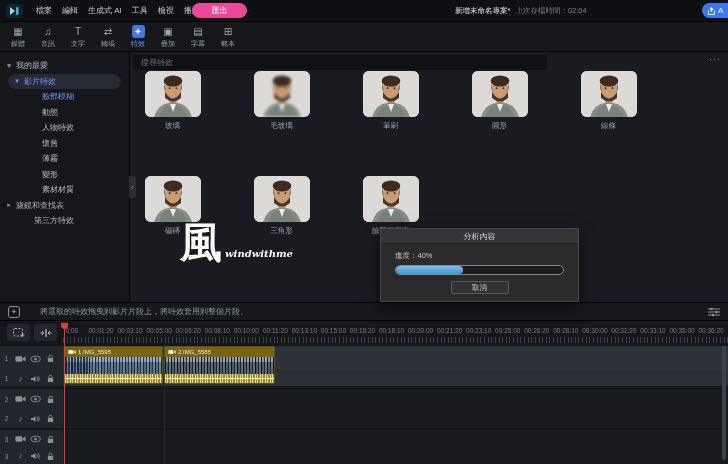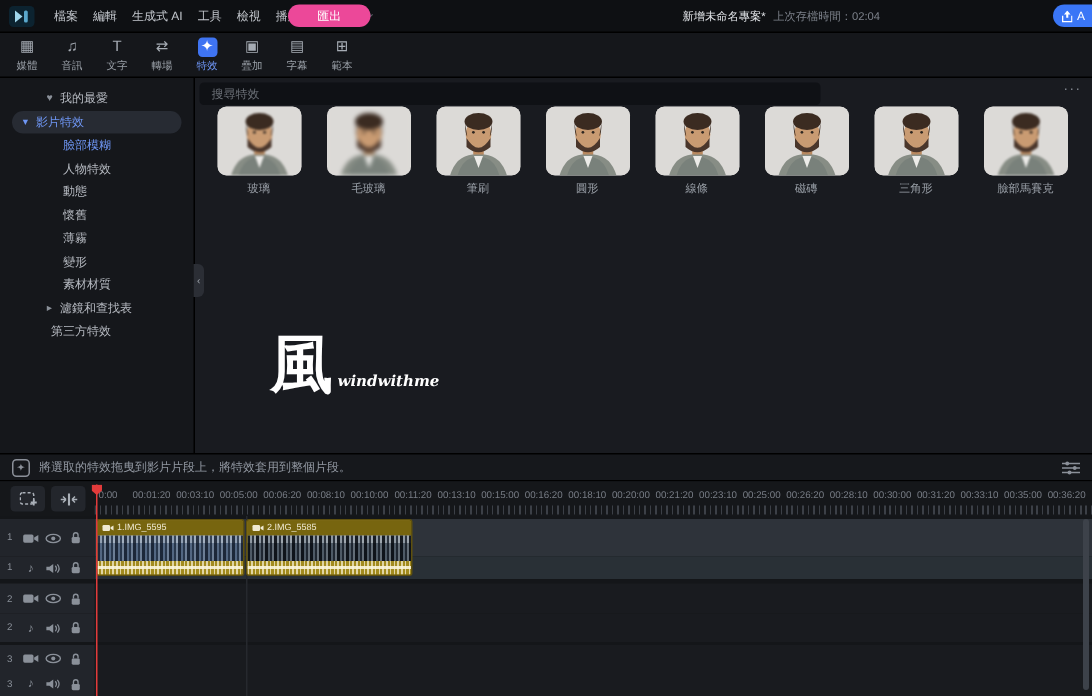--- a/index.html
+++ b/index.html
@@ -40,37 +40,37 @@
   .tab.active .tab-icon { background:#3f74f2; color:#fff; }
   .tab.active .tab-label { color:#6e95f4; }
 
   
   .content { position:relative; height:250px; display:flex; background:#191b20; }
   .sidebar { width:130px; height:100%; background:#15171b; border-right:1px solid #000;
              padding-top:6px; overflow:hidden; }
   .side-item { height:15.5px; display:flex; align-items:center; font-size:8px;
                color:#b6bac1; white-space:nowrap; }
   .side-item .s-icon { width:10px; font-size:7px; color:#8a9099; text-align:center; margin-right:2px;}
-  .side-item.lvl0 { padding-left:28px; }
+  .side-item.lvl0 { padding-left:4px; }
   .side-item.lvl1 { padding-left:30px; }
   .side-item.indent { padding-left:22px; }
   .side-item.selected { background:#272b33; border-radius:8px; margin:0 8px;
                         padding-left:4px; color:#6f97f5; }
   .side-item.selected .s-icon { color:#6f97f5; }
   .side-item.active { color:#6f97f5; }
 
   .panel { flex:1; position:relative; background:#191b20; }
   .search-box { position:absolute; left:3px; top:3px; width:414px; height:15px;
                 background:#0f1115; border:none; border-radius:3px; color:#a8adb5;
                 font-size:8px; padding-left:8px; outline:none;
                 font-family:"Liberation Sans","DejaVu Sans",sans-serif; }
   .search-box::placeholder { color:#6b7077; }
   .panel-more { position:absolute; right:7px; top:2px; color:#8a8f97; font-size:9px;
                 letter-spacing:1px; }
-  .grid { position:absolute; left:6px; top:19px; display:flex; flex-wrap:wrap; width:590px; }
+  .grid { position:absolute; left:6px; top:19px; display:flex; flex-wrap:wrap; width:590px;gap:36px; }
   .card { width:73px; display:flex; flex-direction:column; align-items:center; margin-bottom:9px; }
   .thumb { width:56px; height:46px; border-radius:6px; overflow:hidden; background:#dcdad7; }
   .thumb svg { display:block; width:56px; height:46px; }
   .card.blur-1 .thumb svg { filter:blur(.7px); }
   .card.blur-2 .thumb svg { filter:blur(1.5px); }
   .card-label { margin-top:4px; font-size:7.5px; color:#9aa0a8; white-space:nowrap; }
 
   .collapse-handle { position:absolute; left:-1px; top:124px; width:7px; height:22px;
                      background:#2b2e35; border-radius:0 4px 4px 0; color:#9aa0a8;
                      font-size:7px; display:flex; align-items:center; justify-content:center; }
@@ -91,21 +91,21 @@
   .dlg-bar { margin:4px 14px 0; height:10px; border:1px solid #85878c; border-radius:6px;
              background:#1b1b1e; overflow:hidden; }
   .dlg-fill { height:100%; background:linear-gradient(180deg,#7fc0e8,#3f96d2); border-radius:6px; }
   .dlg-cancel { display:block; margin:6px auto 0; width:58px; height:13px; background:#323236;
                 border:1px solid #5a5a60; border-radius:2px; color:#cfcfd2; font-size:7.5px;
                 line-height:12px; text-align:center; }
 
   
   .hintbar { height:19px; background:#16181c; border-top:1px solid #000;
              border-bottom:1px solid #000; display:flex; align-items:center;
-             padding:0 8px; gap:6px; }
+             padding:0 8px; gap:20px; }
   .hint-icon { width:12px; height:12px; border:1px solid #8b9099; border-radius:3px;
                color:#8b9099; font-size:7px; display:flex; align-items:center;
                justify-content:center; }
   .hint-text { font-size:8px; color:#9298a2; }
   .hint-right { margin-left:auto; color:#8b9099; }
   .hint-right svg { display:block; }
 
   
   .timeline { position:relative; height:143px; background:#141619; }
   .tl-top { height:23px; display:flex; background:#15171a; }
@@ -300,26 +300,26 @@
           <span>影片特效</span>
         </div>
 
         <div class="side-item lvl1 active">
           <span class="s-icon"></span>
           <span>臉部模糊</span>
         </div>
 
         <div class="side-item lvl1">
           <span class="s-icon"></span>
+          <span>動態</span>
+        </div>
+
+        <div class="side-item lvl1">
+          <span class="s-icon"></span>
           <span>人物特效</span>
-        </div>
-
-        <div class="side-item lvl1">
-          <span class="s-icon"></span>
-          <span>動態</span>
         </div>
 
         <div class="side-item lvl1">
           <span class="s-icon"></span>
           <span>懷舊</span>
         </div>
 
         <div class="side-item lvl1">
           <span class="s-icon"></span>
           <span>薄霧</span>
@@ -430,20 +430,28 @@
 
       <div class="collapse-handle">‹</div>
 
       <div class="watermark">
         <span class="wm-glyph">風</span>
         <span class="wm-text">windwithme</span>
       </div>
     </section>
   </div>
 
+  <div class="dialog">
+    <div class="dlg-title">分析內容</div>
+    <div class="dlg-text">進度：40%</div>
+    <div class="dlg-bar">
+      <div class="dlg-fill" style="width: 40%;"></div>
+    </div>
+    <button class="dlg-cancel">取消</button>
+  </div>
 
   <div class="hintbar">
     <span class="hint-icon">✦</span>
     <span class="hint-text">將選取的特效拖曳到影片片段上，將特效套用到整個片段。</span>
     <span class="hint-right">
       <svg width="12" height="10" viewBox="0 0 12 10">
         <path d="M0 2 H12 M0 5 H12 M0 8 H12" stroke="#8b9099" stroke-width="1"></path>
         <circle cx="3.5" cy="2" r="1.3" fill="#8b9099"></circle>
         <circle cx="8.5" cy="5" r="1.3" fill="#8b9099"></circle>
         <circle cx="5" cy="8" r="1.3" fill="#8b9099"></circle>

